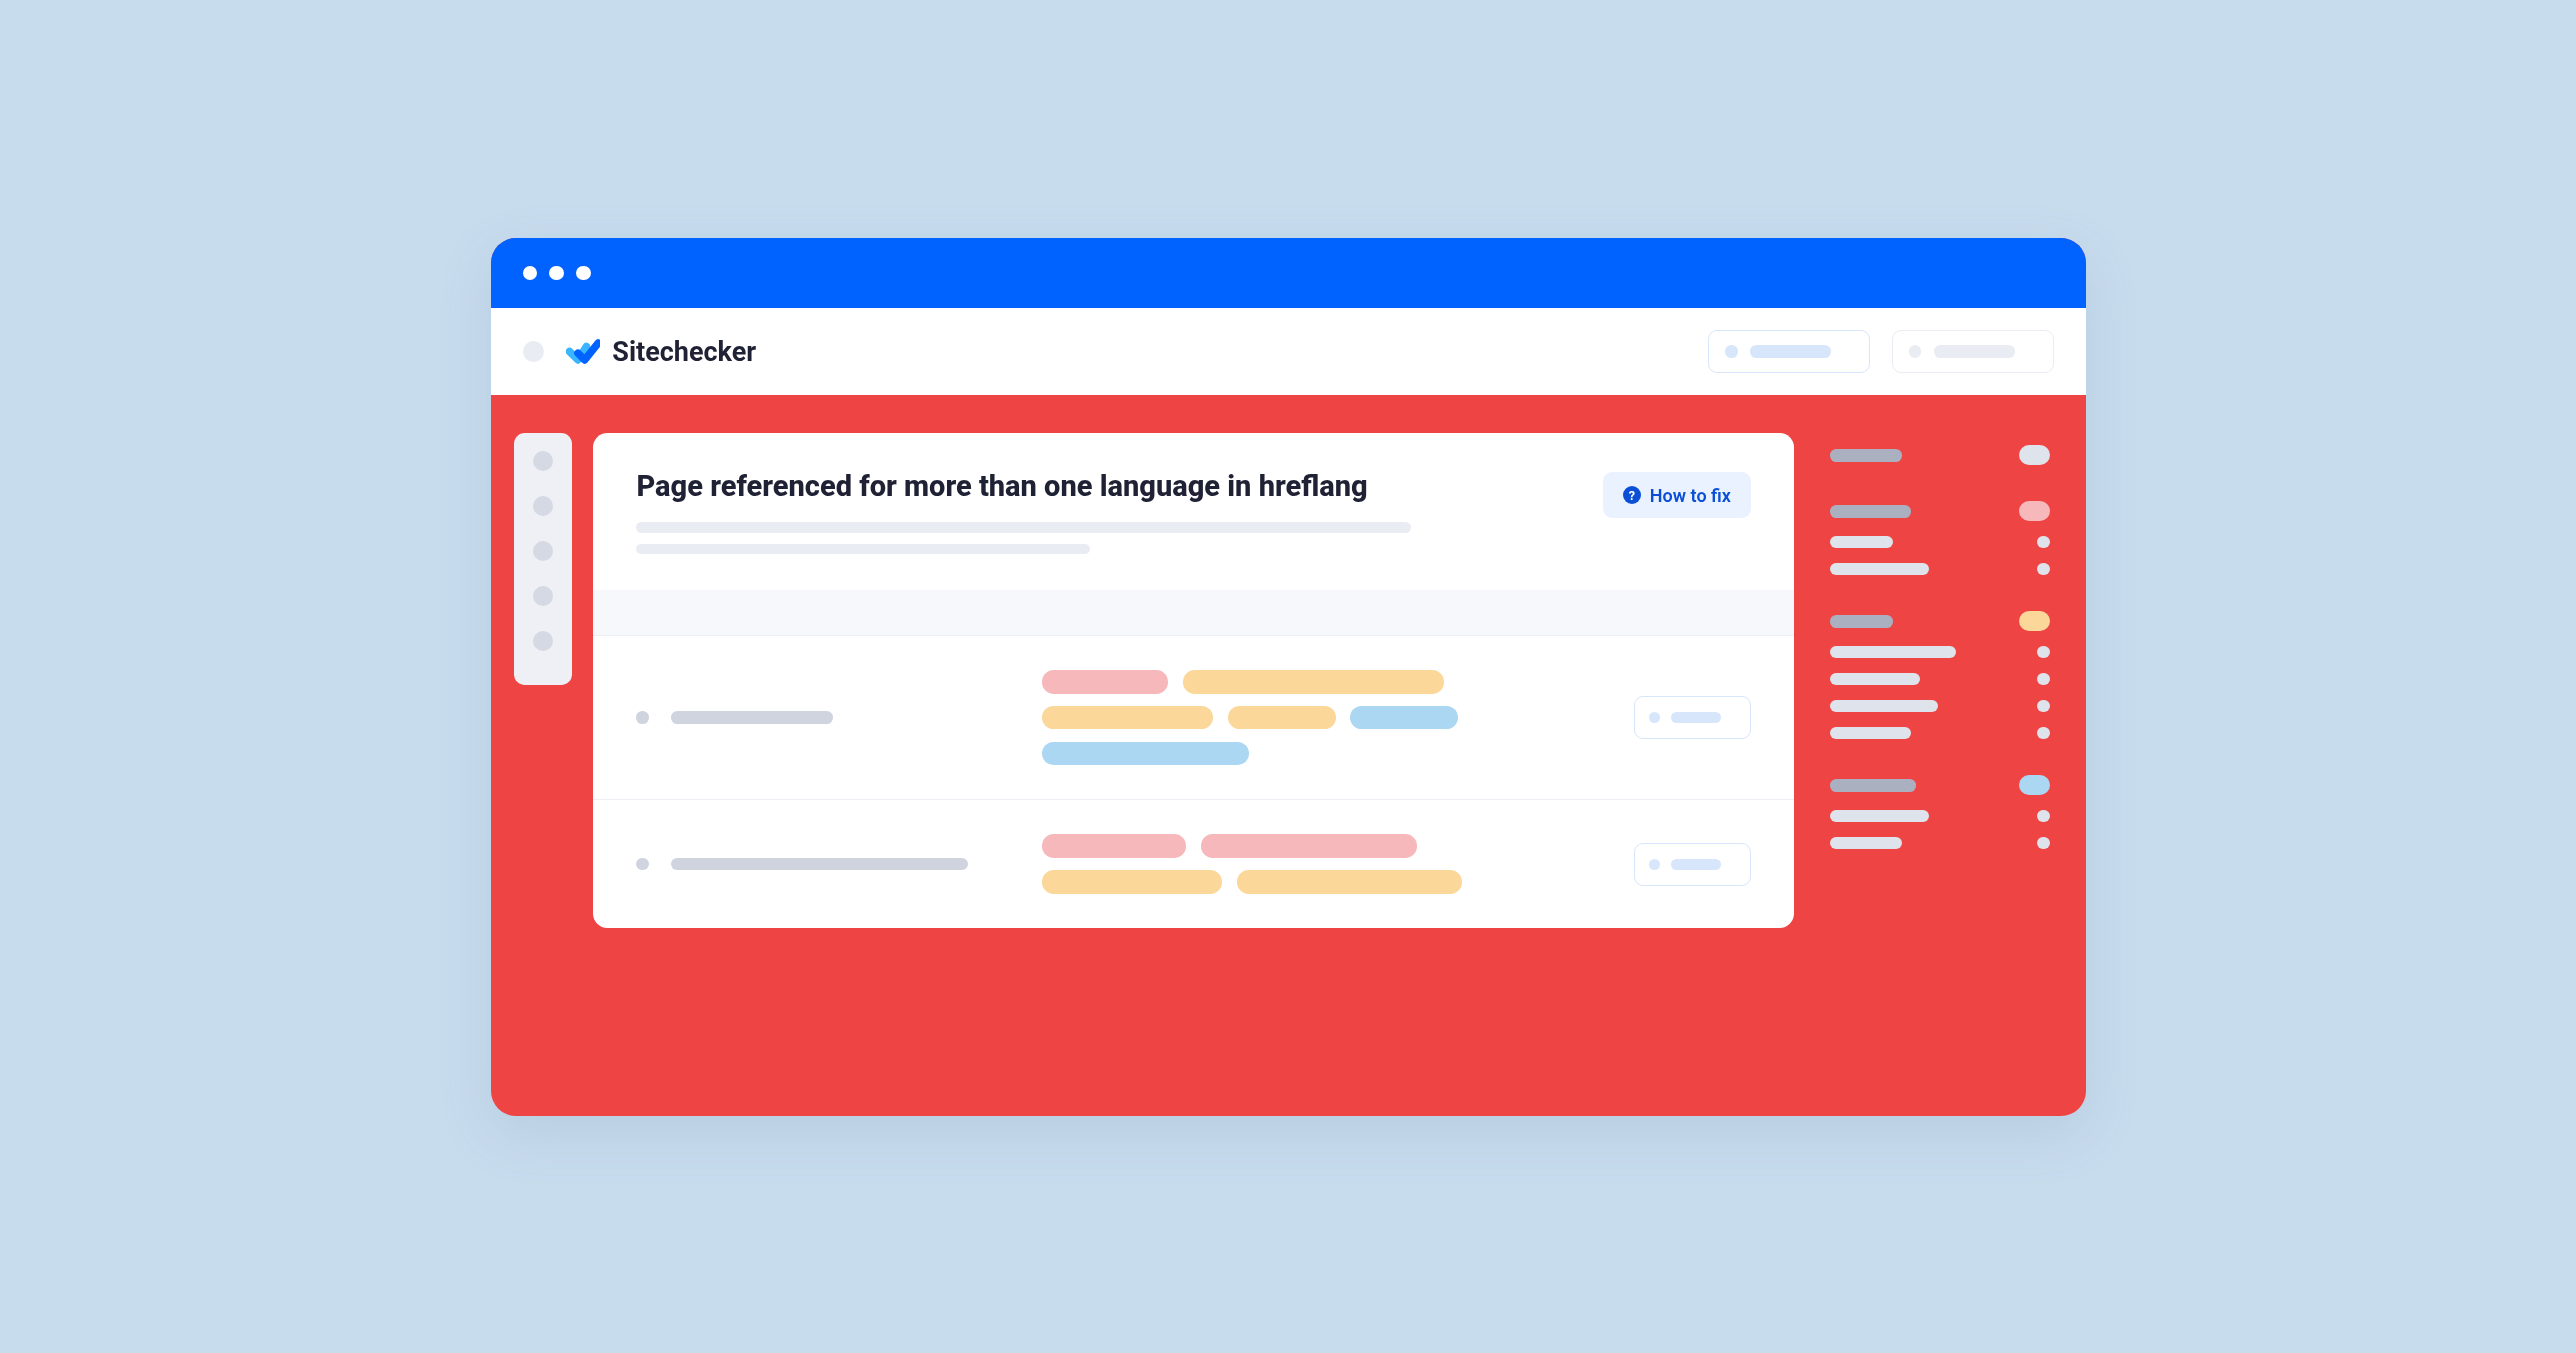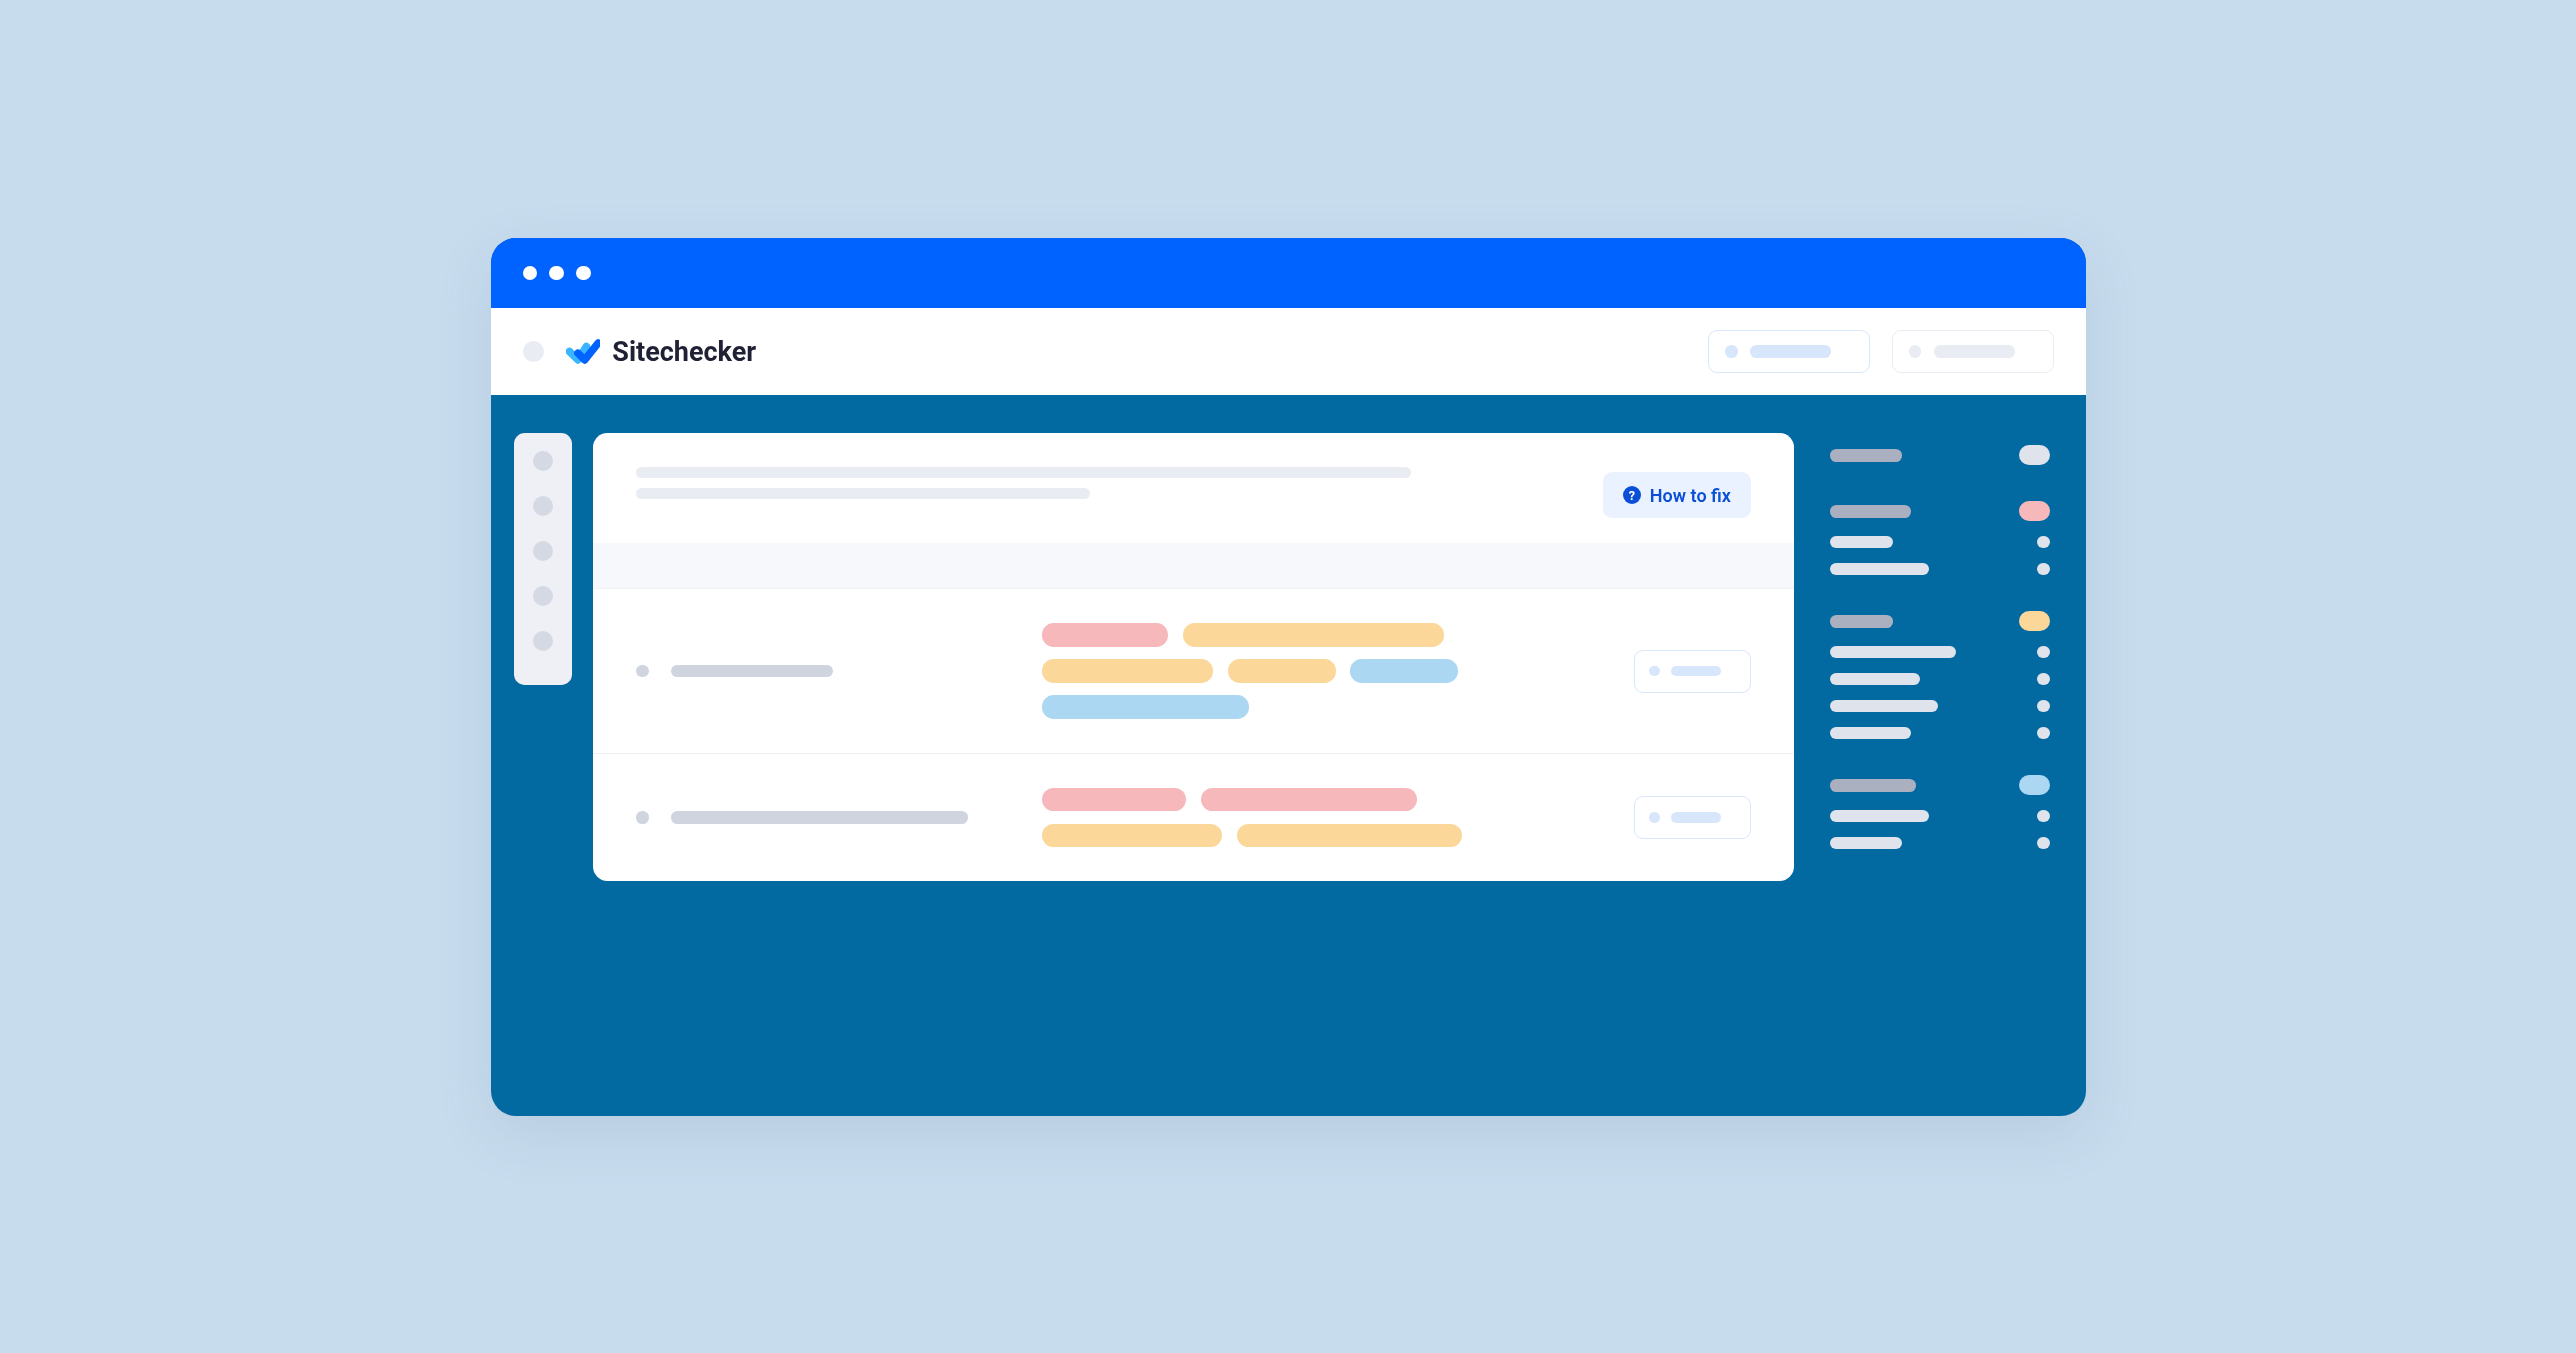--- a/index.html
+++ b/index.html
@@ -7,21 +7,21 @@
     background: #c7dced;
     width: 2576px;
     height: 1354px;
     font-family: -apple-system, BlinkMacSystemFont, "Segoe UI", Roboto, sans-serif;
     display: flex;
     align-items: center;
     justify-content: center;
   }
   .window {
     width: 1595px;
-    background: #0369a1;
+    background: #ef4444;
     border-radius: 25px;
     overflow: hidden;
     box-shadow: 0 18px 54px rgba(100,120,160,0.15);
   }
   .titlebar {
     background: #0062ff;
     height: 70px;
     display: flex;
     align-items: center;
     padding: 0 32px;
@@ -186,20 +186,21 @@
       <div class="sidebar-item"></div>
       <div class="sidebar-item"></div>
       <div class="sidebar-item"></div>
       <div class="sidebar-item"></div>
     </div>
 
     <div class="main">
       <div class="card">
         <div class="card-header">
           <div class="title-block">
+            <h1 class="card-title">Page referenced for more than one language in hreflang</h1>
             <div class="skel-line" style="width:82%"></div>
             <div class="skel-line" style="width:48%"></div>
           </div>
           <div class="how-to-fix">
             <span class="qicon">?</span>
             <span>How to fix</span>
           </div>
         </div>
 
         <div class="filler"></div>

